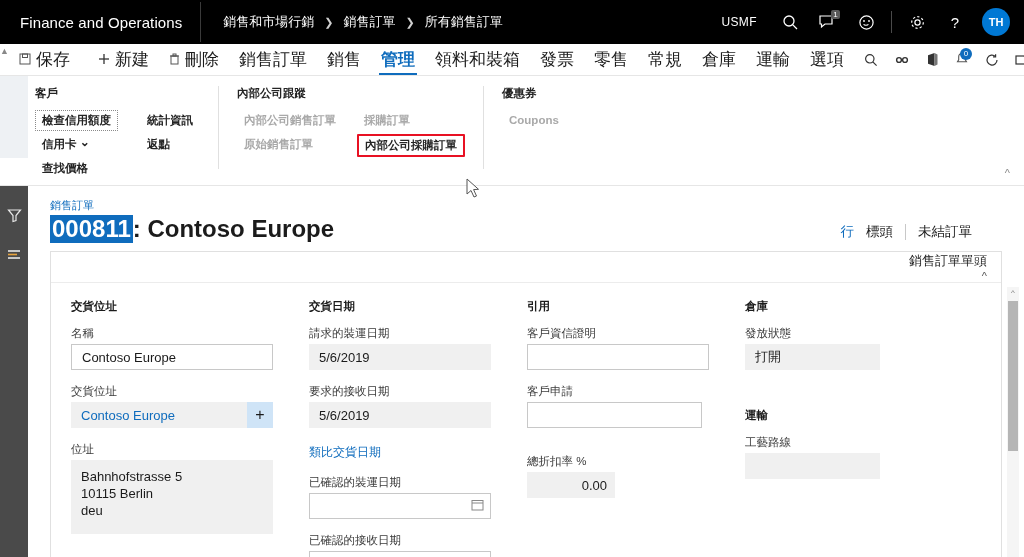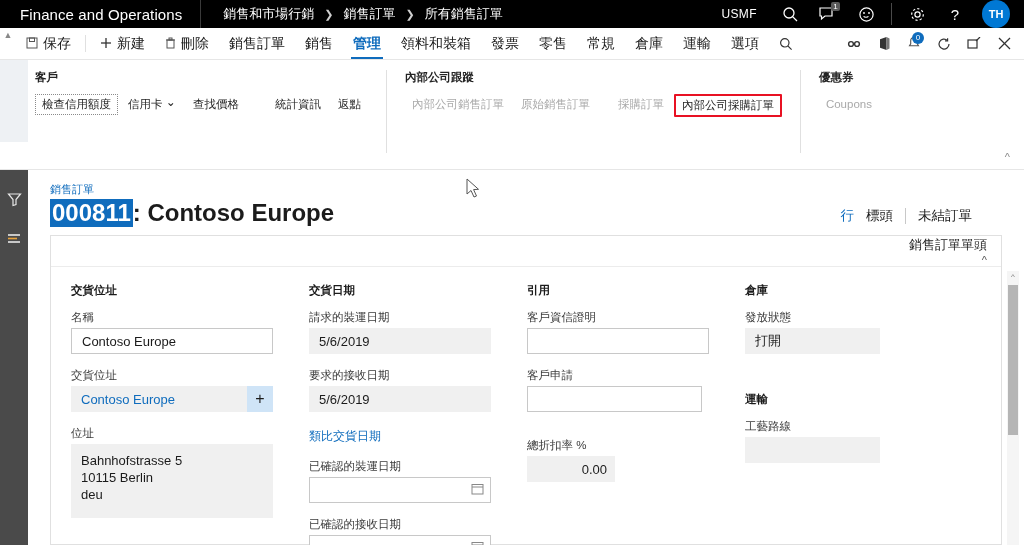--- a/index.html
+++ b/index.html
@@ -5,21 +5,21 @@
   * { box-sizing: border-box; margin: 0; padding: 0; }
   html, body {
     width: 1024px; height: 557px;
     font-family: "Liberation Sans", sans-serif;
     background: #ffffff;
     overflow: hidden;
   }
 
   
   .topbar {
-    height: 28px; background: #000000; color: #ffffff;
+    height: 44px; background: #000000; color: #ffffff;
     display: flex; align-items: center; position: relative;
   }
   .app-title {
     font-size: 15px; color: #ffffff; padding: 0 18px 0 20px;
     letter-spacing: .1px; white-space: nowrap;
   }
   .topbar-div { width: 1px; height: 40px; background: #3a3a3a; }
   .breadcrumb {
     display: flex; align-items: center; gap: 10px;
     font-size: 13px; color: #ffffff; padding-left: 22px; white-space: nowrap;
@@ -53,21 +53,21 @@
   .menubar {
     height: 32px; background: #ffffff; border-bottom: 1px solid #e6e6e6;
     display: flex; align-items: stretch; position: relative;
   }
   .collapse-caret {
     width: 16px; display:flex; align-items:flex-start; justify-content:center;
     padding-top:2px; color:#888; font-size:9px;
   }
   .mb-item {
     display: flex; align-items: center; gap: 5px;
-    padding: 0 10px; font-size: 14px; color: #1b1b1b;
+    padding: 0 10px; font-size: 17px; color: #1b1b1b;
     cursor: pointer; white-space: nowrap; position: relative;
   }
   .mb-item.active { color: #0f6cbd; font-weight: 600; }
   .mb-item.active::after {
     content:""; position:absolute; left:8px; right:8px; bottom:0;
     height:2px; background:#0f6cbd;
   }
   .mb-sep { width:1px; background:#e0e0e0; margin: 7px 4px; }
   .menubar-right {
     margin-left:auto; display:flex; align-items:center; padding-right:6px; gap:2px;
@@ -85,21 +85,21 @@
   
   .ribbon {
     background: #ffffff; border-bottom: 1px solid #e6e6e6;
     height: 110px; display: flex; position: relative; padding-left: 21px;
   }
   .rgroup { padding: 10px 0 0 0; display: flex; flex-direction: column; }
   .rgroup-title {
     font-size: 11.5px; color: #242424; font-weight: 700; margin-bottom: 9px;
   }
   .rgroup-body { display: flex; gap: 0; }
-  .rcol { display: flex; flex-direction: row; gap: 3px; }
+  .rcol { display: flex; flex-direction: column; gap: 3px; font-weight: bold; }
   .ritem {
     font-size: 11.5px; color: #242424; padding: 2px 6px;
     cursor: pointer; white-space: nowrap; line-height: 15px;
     border: 1px solid transparent; border-radius: 1px;
   }
   .ritem.dim { color: #a9a9a9; cursor: default; }
   .ritem.focus { border: 1px dotted #8a8a8a; }
   .ritem.caret::after { content: " \2304"; font-size: 12px; position:relative; top:-2px;}
   .rsep { width: 1px; background: #e0e0e0; margin: 10px 18px 16px 18px; }
   .ribbon-collapse {

